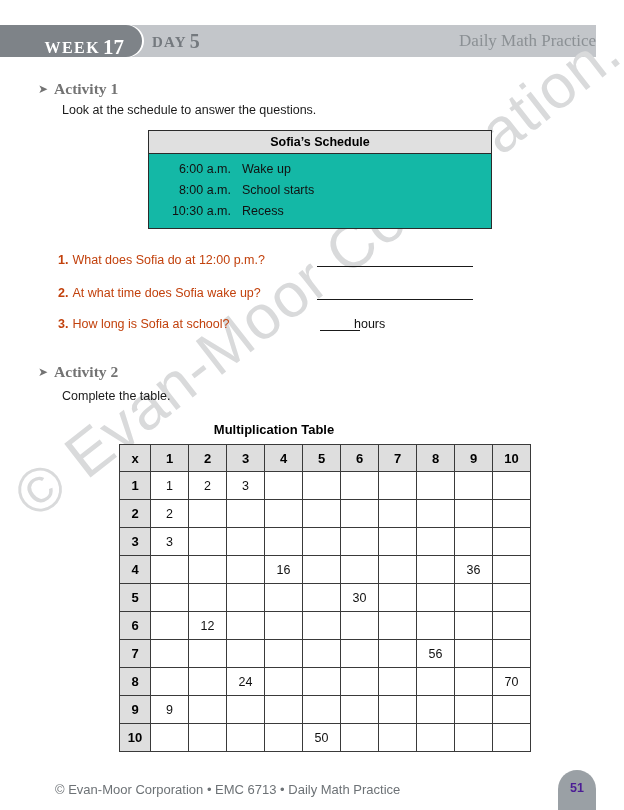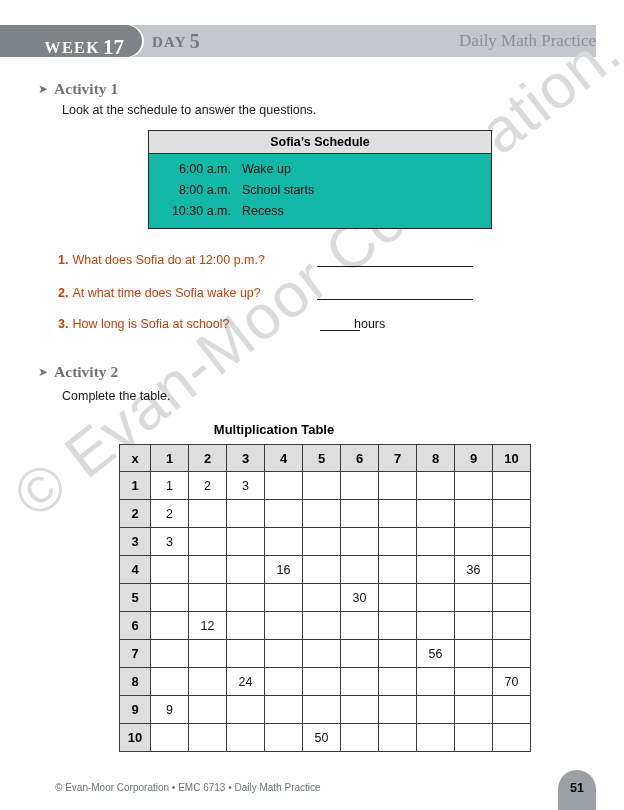--- a/index.html
+++ b/index.html
@@ -467,16 +467,16 @@
         <td>50</td>
         <td></td>
         <td></td>
         <td></td>
         <td></td>
         <td></td>
       </tr>
     </tbody>
 </table>
 
-<div id="footer-credit" style="position:absolute;left:55px;top:782px;font-size:10px;color:#6d7276;z-index:6;white-space:nowrap;">© Evan-Moor Corporation • EMC 6713 • Daily Math Practice</div>
+<div id="footer-credit" style="position:absolute;left:55px;top:782px;font-size:13px;color:#6d7276;z-index:6;white-space:nowrap;">© Evan-Moor Corporation • EMC 6713 • Daily Math Practice</div>
 <div id="page-tab" style="position:absolute;left:558px;top:770px;width:38px;height:45px;background:#9aa0a5;border-radius:19px 19px 0 0;z-index:6;">
-  <span style="position:absolute;left:0;top:11px;width:38px;text-align:center;color:#000000;font-size:12.5px;font-weight:bold;">51</span>
+  <span style="position:absolute;left:0;top:11px;width:38px;text-align:center;color:#4c1d95;font-size:12.5px;font-weight:bold;">51</span>
 </div>
 
 </body></html>

